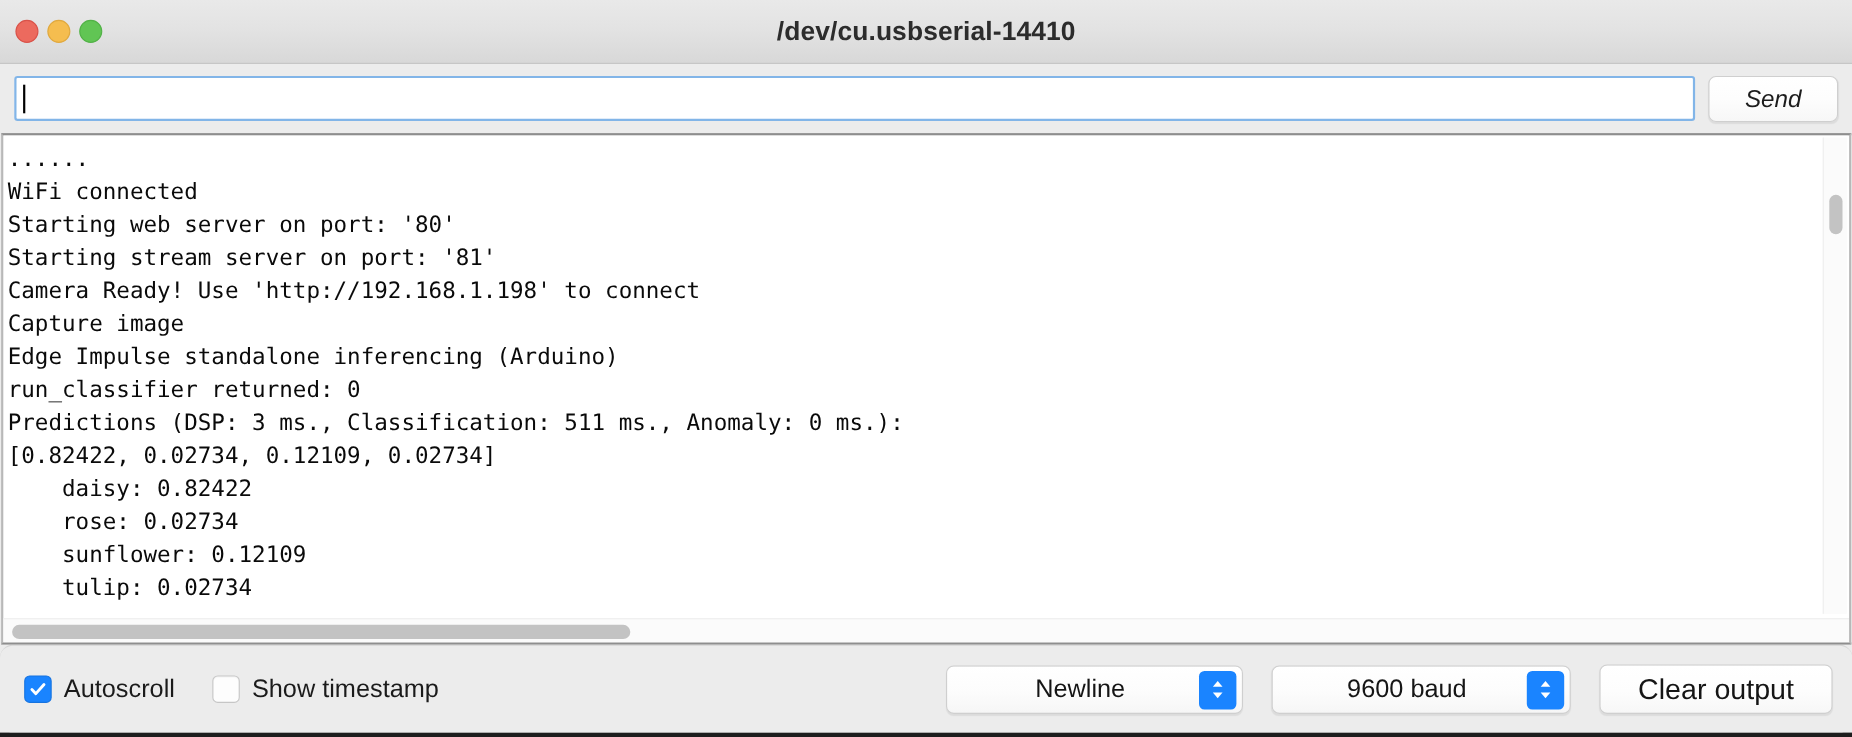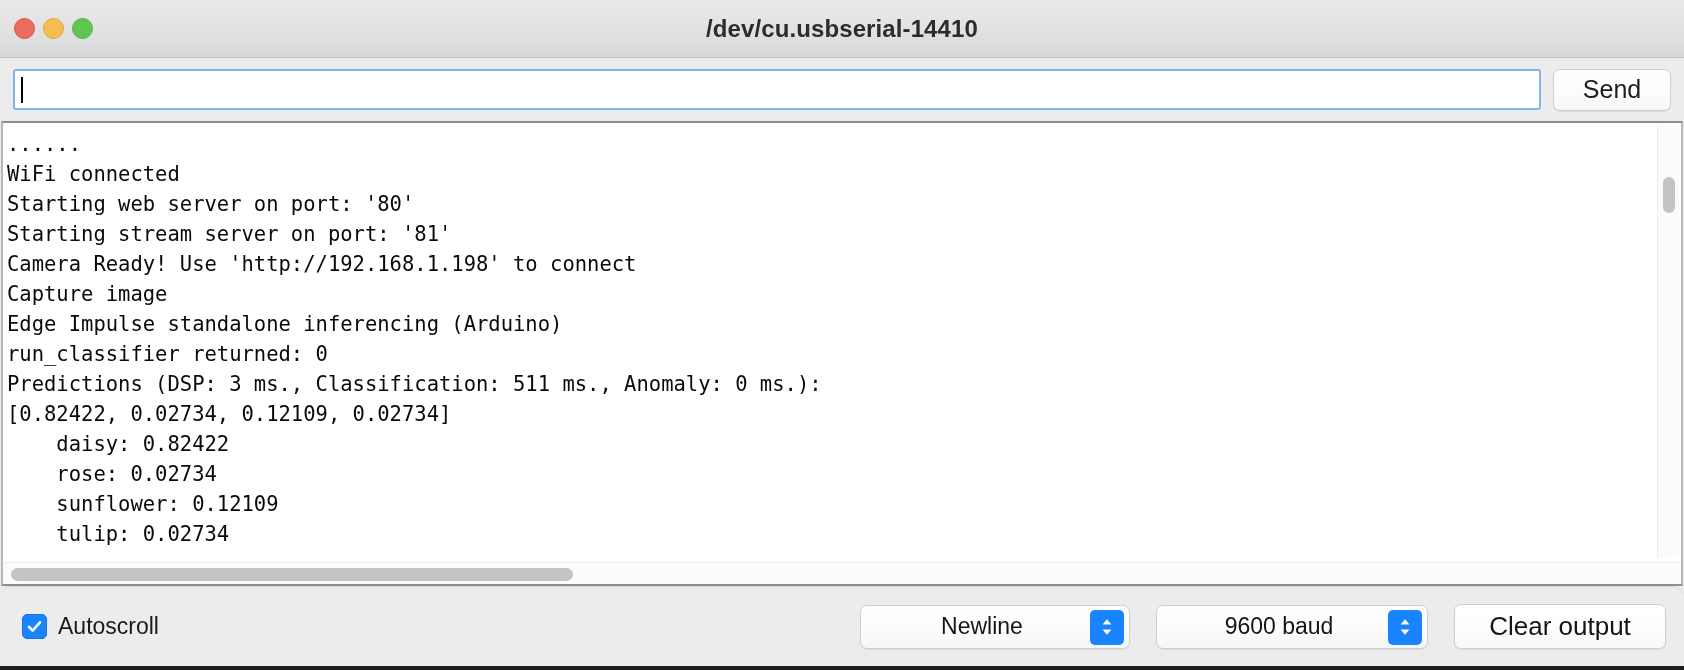--- a/index.html
+++ b/index.html
@@ -111,28 +111,29 @@
     background: #000;
   }
   .send-button {
     flex: 0 0 auto;
     min-width: 118px;
     height: 42px;
     background: linear-gradient(to bottom, #ffffff 0%, #fdfdfd 50%, #f7f7f7 100%);
     border: 1px solid #cfcfcf;
     border-radius: 7px;
     box-shadow: 0 1px 1px rgba(0,0,0,0.07);
-    font-size: 25px;
+    font-size: 22px;
     color: #1d1d1d;
     display: flex;
     align-items: center;
     justify-content: center;
     box-sizing: border-box;
     font-family: "Liberation Sans", sans-serif;
     cursor: default;
+    font-style: italic;
   }
 
   
   .console-outer {
     flex: 1 1 auto;
     position: relative;
     background: #ffffff;
     border-top: 2px solid #8e8e8e;
     border-bottom: 2px solid #8e8e8e;
     border-left: 2px solid #b8b8b8;
@@ -348,20 +349,24 @@
 
       <div class="check-item">
         <div class="cbox on">
           <svg width="17" height="17" viewBox="0 0 17 17">
             <path d="M3 8.8 L6.6 12.6 L14 4.3" stroke="#ffffff" stroke-width="2.6" fill="none" stroke-linecap="round" stroke-linejoin="round"></path>
           </svg>
         </div>
         <span class="check-label">Autoscroll</span>
       </div>
 
+      <div class="check-item">
+        <div class="cbox off"></div>
+        <span class="check-label">Show timestamp</span>
+      </div>
 
     </div>
 
     <div class="spacer"></div>
 
     <div class="popups">
 
       <div class="popup newline">
         <span class="popup-label">Newline</span>
         <span class="stepper">

